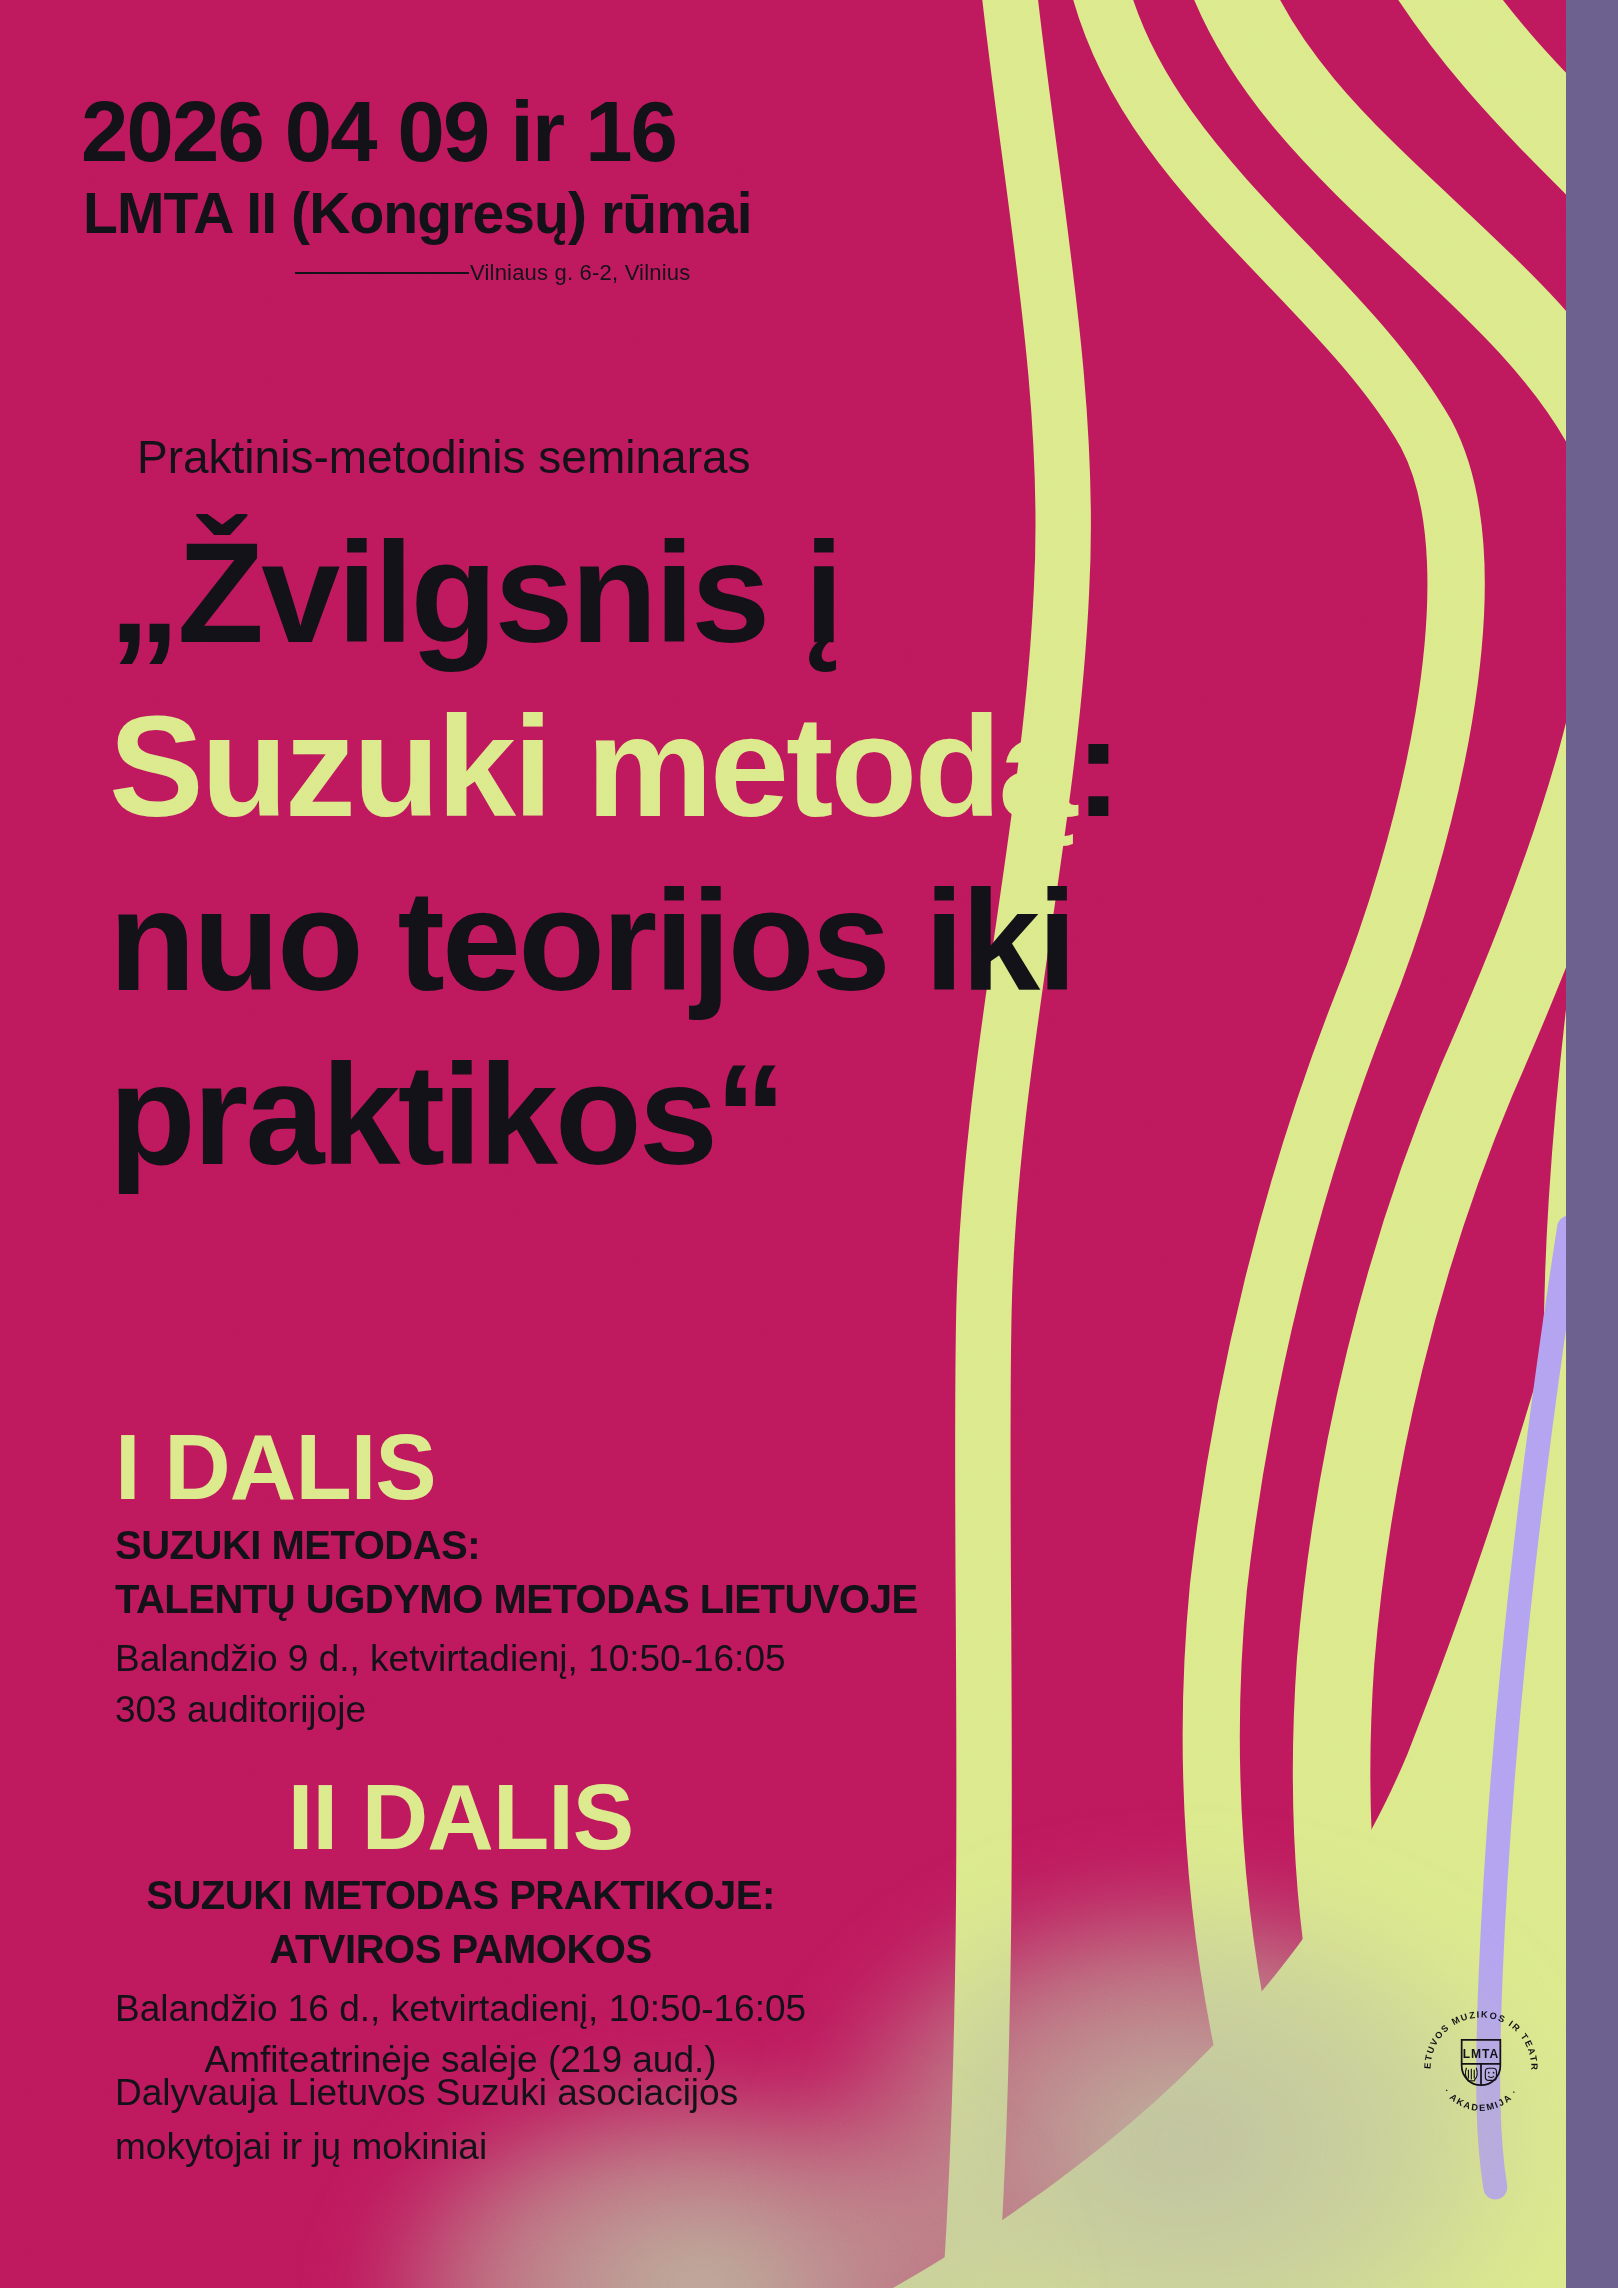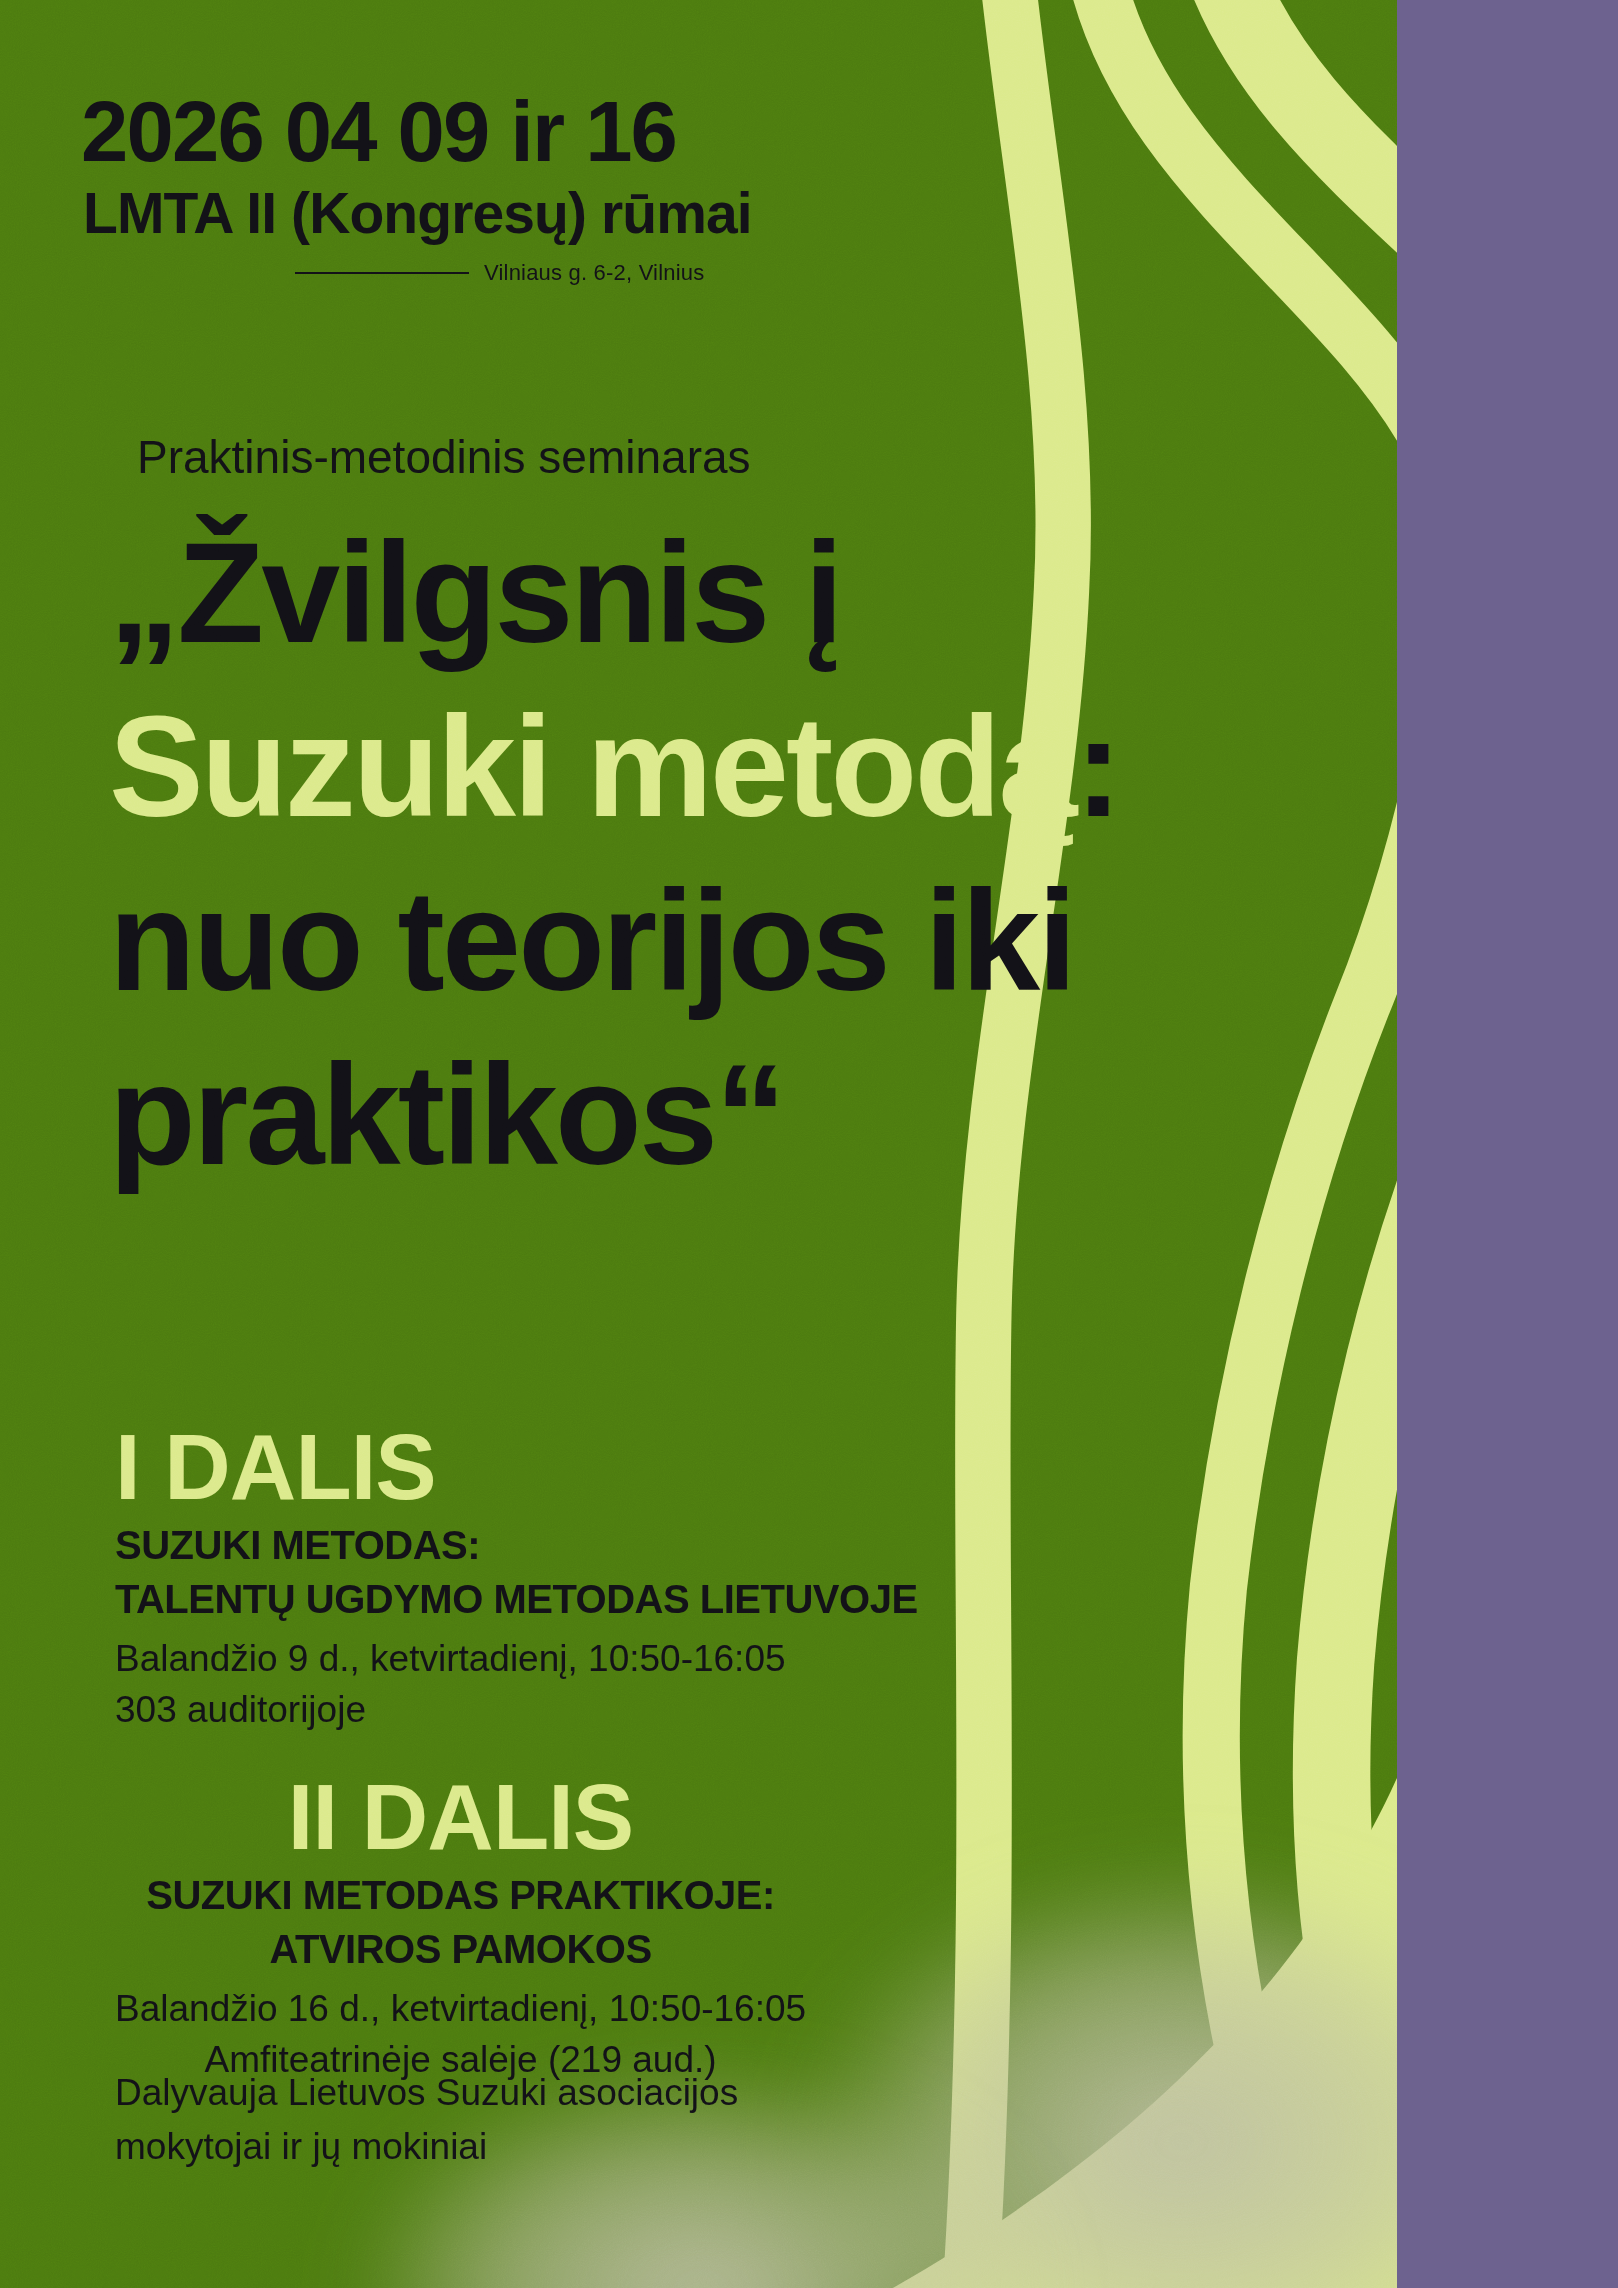--- a/index.html
+++ b/index.html
@@ -1,30 +1,30 @@
 <!DOCTYPE html>
 <html style="font-size:14.8px"><head>
 <meta charset="utf-8">
 <style>
   html,body{margin:0;padding:0;background:#6d628f;}
   .poster{
     position:relative;
-    width:1397px;height:2289px;
+    width:1566px;height:2289px;
     overflow:hidden;
-    background:#4d7c0f;
+    background:#be185d;
     font-family:"Liberation Sans","DejaVu Sans",sans-serif;
     color:#121117;
   }
   .bg-svg,.grain{position:absolute;inset:0;width:1619px;height:2289px;}
   .grain{mix-blend-mode:overlay;pointer-events:none;}
   .abs{position:absolute;}
   
   .date-heading{left:81px;top:89px;font-size:85px;font-weight:800;letter-spacing:-1.8px;line-height:1;}
   .venue-heading{left:83px;top:185px;font-size:57px;font-weight:800;letter-spacing:-0.9px;line-height:1;}
-  .address-row{left:295px;top:260px;display:flex;align-items:center;gap:15px;justify-content:space-between;}
+  .address-row{left:295px;top:260px;display:flex;align-items:center;gap:1px;justify-content:space-between;}
   .address-rule{width:174px;height:0;border-top:2.8px solid #121117;}
   .address-text{font-size:22px;font-weight:500;letter-spacing:0.2px;}
   
   .kicker{left:137px;top:430px;font-size:46px;font-weight:400;letter-spacing:0;}
   .main-title{left:109px;top:506px;font-size:142px;font-weight:800;line-height:174px;letter-spacing:-2.8px;}
   .main-title .accent{color:#dcea8c;}
   
   .section{left:115px;}
   .section-label{font-size:92px;line-height:92px;font-weight:800;color:#dcea8c;letter-spacing:-0.9px;margin-top:40px;}
   .section-heading{margin-top:5px;font-size:40px;line-height:54px;font-weight:800;letter-spacing:-0.5px;}

